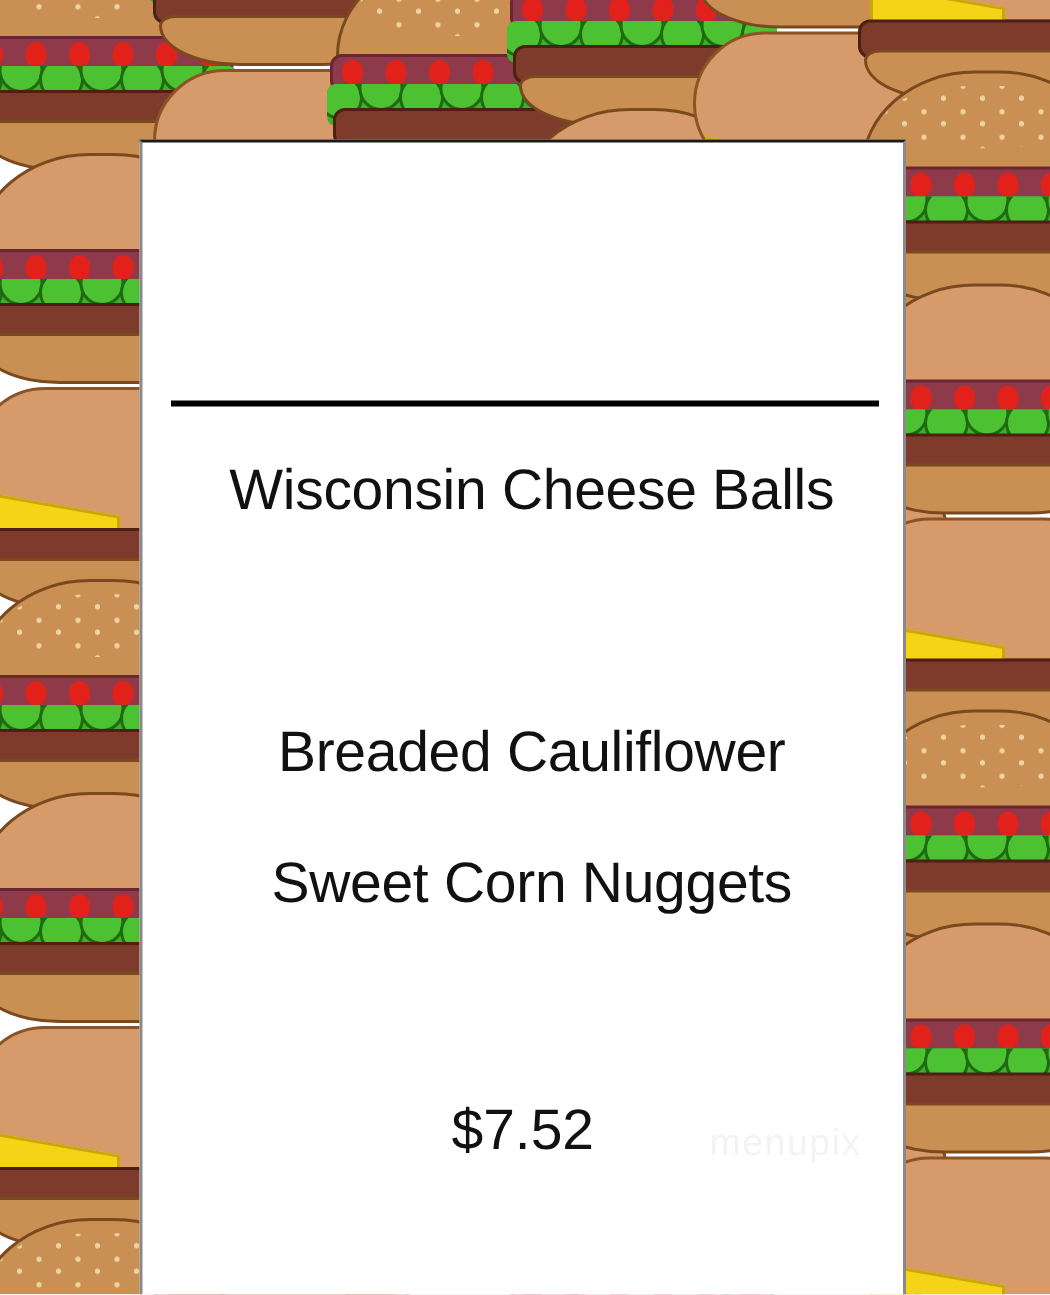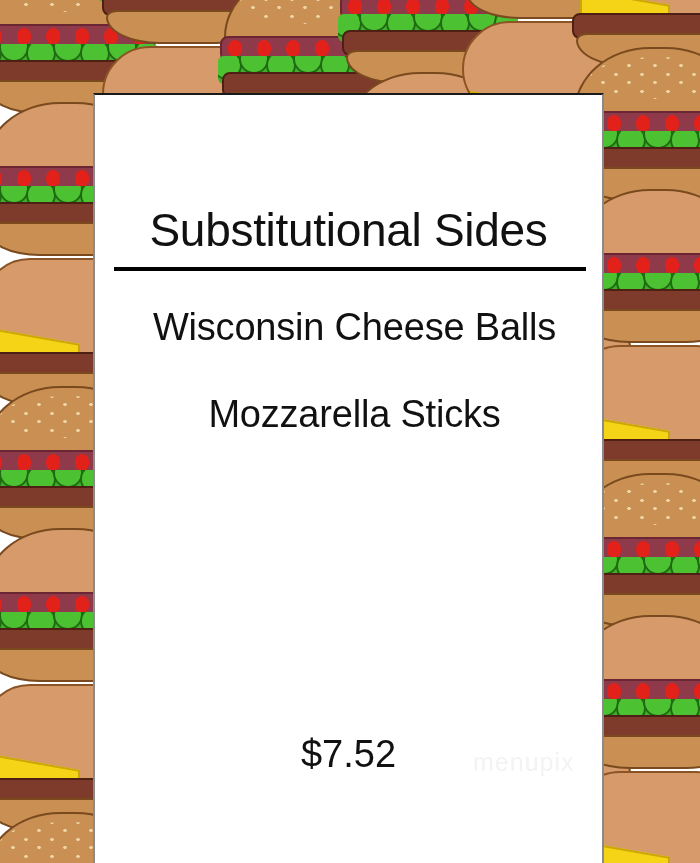--- a/index.html
+++ b/index.html
@@ -900,28 +900,28 @@
         </div>
         <div class="burger" style="top: 797px;">
           <div class="bun-big"></div>
           <div class="cheese" style="top: 92px;"></div>
         </div>
       </div>
     </div>
 
   <div id="menu-card">
 
-    <div id="menu-title">Substitutional Sides</div>
     <div id="title-rule"></div>
 
     <div class="menu-item" id="item-0">Wisconsin Cheese Balls</div>
 
-    <div class="menu-item" id="item-1">Mozzarella Sticks</div>
-
-
+
+    <div class="menu-item" id="item-2">Breaded Cauliflower</div>
+
+    <div class="menu-item" id="item-3">Sweet Corn Nuggets</div>
 
 
     <div id="menu-price">$7.52</div>
 
     <div id="watermark">menupix</div>
 
   </div>
 </div>
 
 </body></html>

